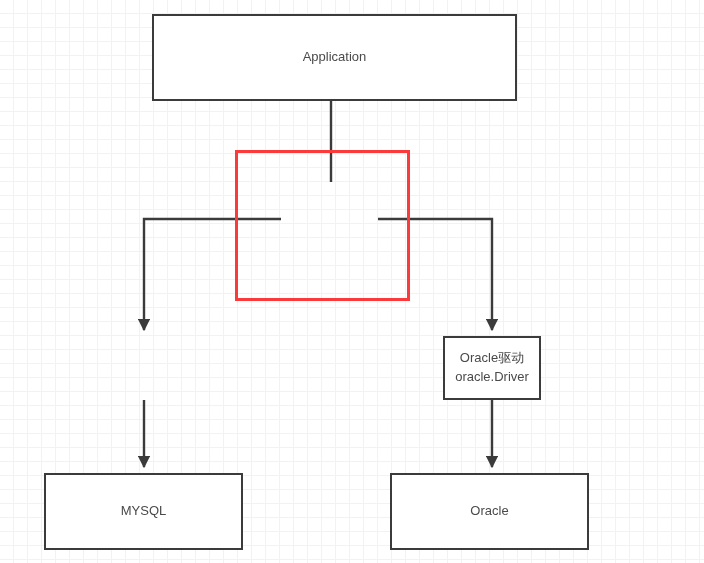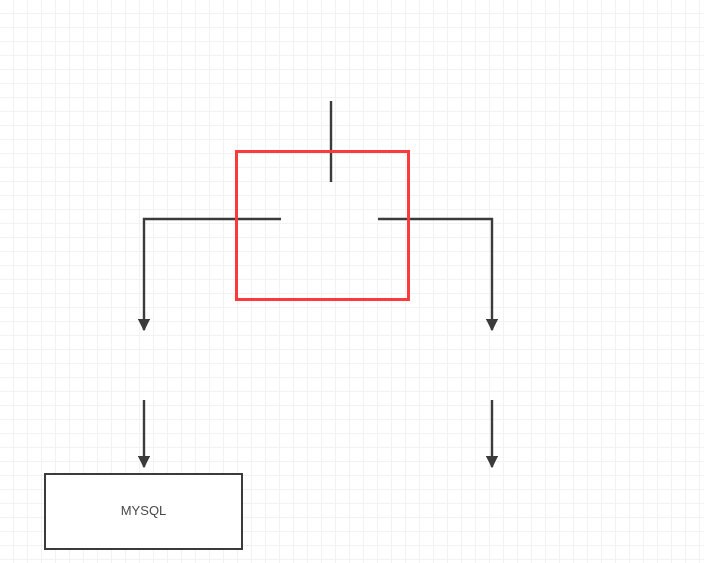--- a/index.html
+++ b/index.html
@@ -89,23 +89,35 @@
 
     <polyline fill="none" stroke="#3b3b3b" stroke-width="2.4" marker-end="url(#arrow)" points="378,219 492,219 492,330"></polyline>
 
     <polyline fill="none" stroke="#3b3b3b" stroke-width="2.4" marker-end="url(#arrow)" points="144,400 144,467"></polyline>
 
     <polyline fill="none" stroke="#3b3b3b" stroke-width="2.4" marker-end="url(#arrow)" points="492,400 492,467"></polyline>
   </svg>
 
   <div class="highlight-box" style="left: 235px; top: 150px; width: 175px; height: 151px;"></div>
 
+  <div class="node" style="left: 152px; top: 14px; width: 365px; height: 87px;">
+    <span>Application</span>
+
+  </div>
 
 
 
+  <div class="node" style="left: 443px; top: 336px; width: 98px; height: 64px;">
+    <span>Oracle驱动</span>
+    <span class="line2">oracle.Driver</span>
+  </div>
 
   <div class="node" style="left: 44px; top: 473px; width: 199px; height: 77px; align-items: center;">
     <span>MYSQL</span>
 
   </div>
 
+  <div class="node" style="left: 390px; top: 473px; width: 199px; height: 77px;">
+    <span>Oracle</span>
+
+  </div>
 
 </div>
 
 </body></html>

